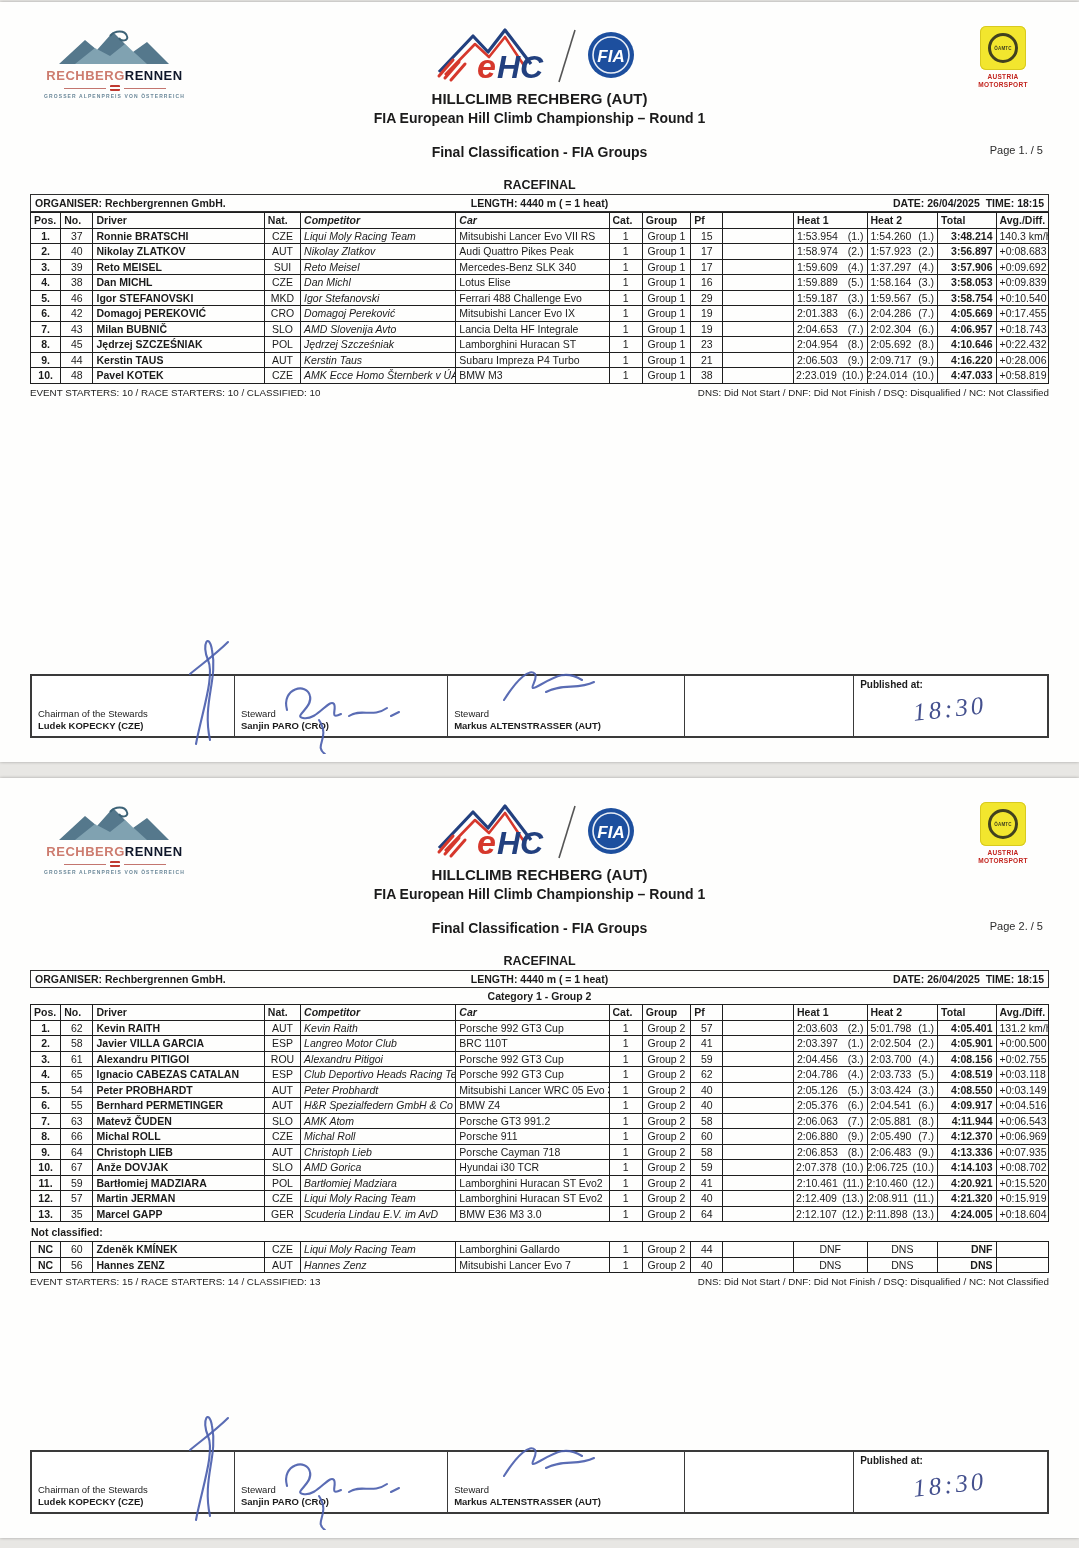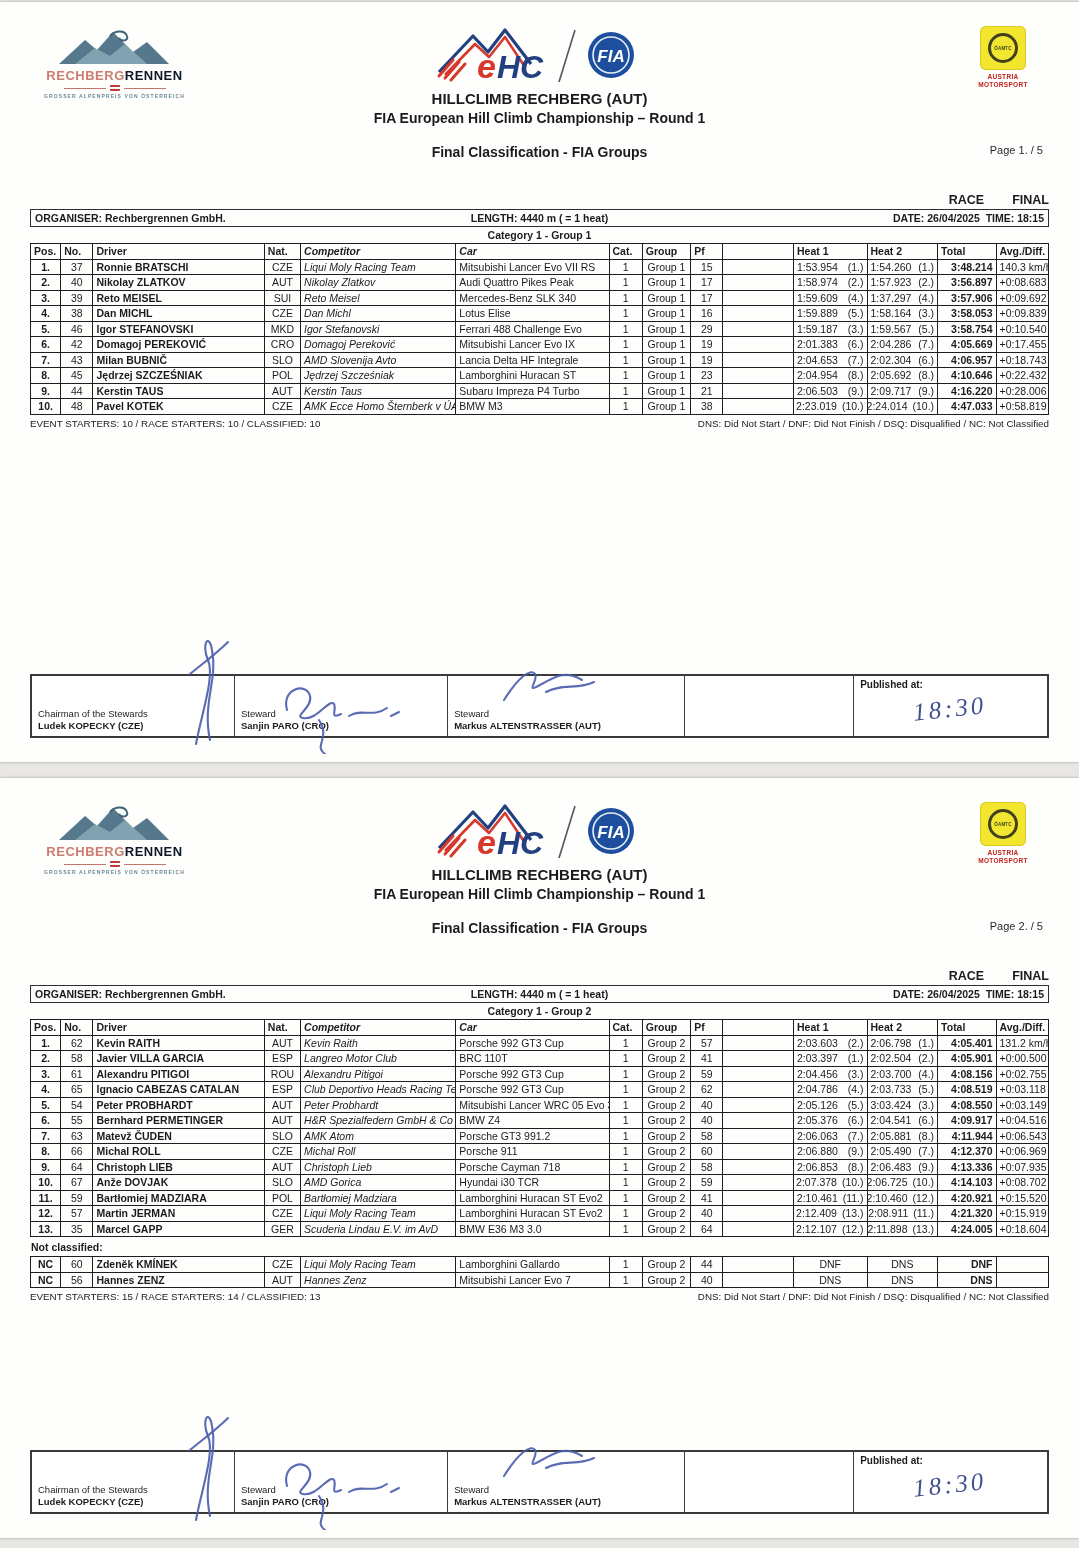--- a/index.html
+++ b/index.html
@@ -43,21 +43,21 @@
   .logo-at { position:absolute; right:40px; top:24px; width:72px; text-align:center; }
   .at-badge { width:46px; height:44px; margin:0 auto; background:#f2e62e; border-radius:6px;
               display:flex; align-items:center; justify-content:center; box-shadow:0 0 0 1px #d8ca20 inset; }
   .at-ring { width:30px; height:30px; border-radius:50%; border:3px solid #41411f;
              display:flex; align-items:center; justify-content:center; }
   .at-ring span { font-size:4.5px; font-weight:bold; color:#41411f; letter-spacing:.2px; }
   .at-cap { margin-top:3px; font-size:6.5px; font-weight:bold; color:#c2231d; line-height:1.25; letter-spacing:.3px; }
 
   
   .body-col { padding:0 30px; }
-  .rf-row { display:flex; justify-content:flex-end; font-size:12.5px; font-weight:bold; margin-top:21px;gap:28px; }
+  .rf-row { display:flex; justify-content:center; font-size:12.5px; font-weight:bold; margin-top:6px; }
   .org-row { position:relative; border:1.5px solid #2e2e2e; height:18px; margin-top:2px;
              display:flex; align-items:center; font-size:10.5px; font-weight:bold; }
   .org-row .org { margin-left:4px; }
   .org-row .len { position:absolute; left:0; right:0; text-align:center; }
   .org-row .dt  { margin-left:auto; margin-right:4px; z-index:1; background:transparent; }
   .cat-row { text-align:center; font-size:10.5px; font-weight:bold; height:16px; line-height:16px; }
 
   
   table.res { width:100%; border-collapse:collapse; table-layout:fixed;border-radius:31px; }
   table.res th, table.res td {
@@ -166,21 +166,20 @@
         <span>RACE</span>
         <span>FINAL</span>
       </div>
 
       <div class="org-row">
         <span class="len">LENGTH: 4440 m ( = 1 heat)</span>
         <span class="org">ORGANISER: Rechbergrennen GmbH.</span>
         <span class="dt"><span>DATE: 26/04/2025</span>&nbsp;&nbsp;<span>TIME: 18:15</span></span>
       </div>
 
-      <div class="cat-row">Category 1 - Group 1</div>
 
       <table class="res">
         <colgroup>
           <col style="width:3%">
             <col style="width:3.2%">
             <col style="width:17%">
             <col style="width:3.6%">
           <col style="width:15.4%">
             <col style="width:15.2%">
             <col style="width:3.3%">
@@ -630,21 +629,21 @@
               <td class="c-pf">57</td>
               <td class="c-blank"></td>
               <td class="c-heat">
                 <span class="cellflex">
                   <span class="ht">2:03.603</span>
                   <span class="hr">(2.)</span>
                 </span>
               </td>
               <td class="c-heat">
                 <span class="cellflex">
-                  <span class="ht">2:06.798</span>
+                  <span class="ht">5:01.798</span>
                   <span class="hr">(1.)</span>
                 </span>
               </td>
               <td class="c-total">4:05.401</td>
               <td class="c-avg">131.2 km/h</td>
             </tr>
             <tr>
               <td class="c-pos">2.</td>
               <td class="c-no">58</td>
               <td class="c-driver">Javier VILLA GARCIA</td>

